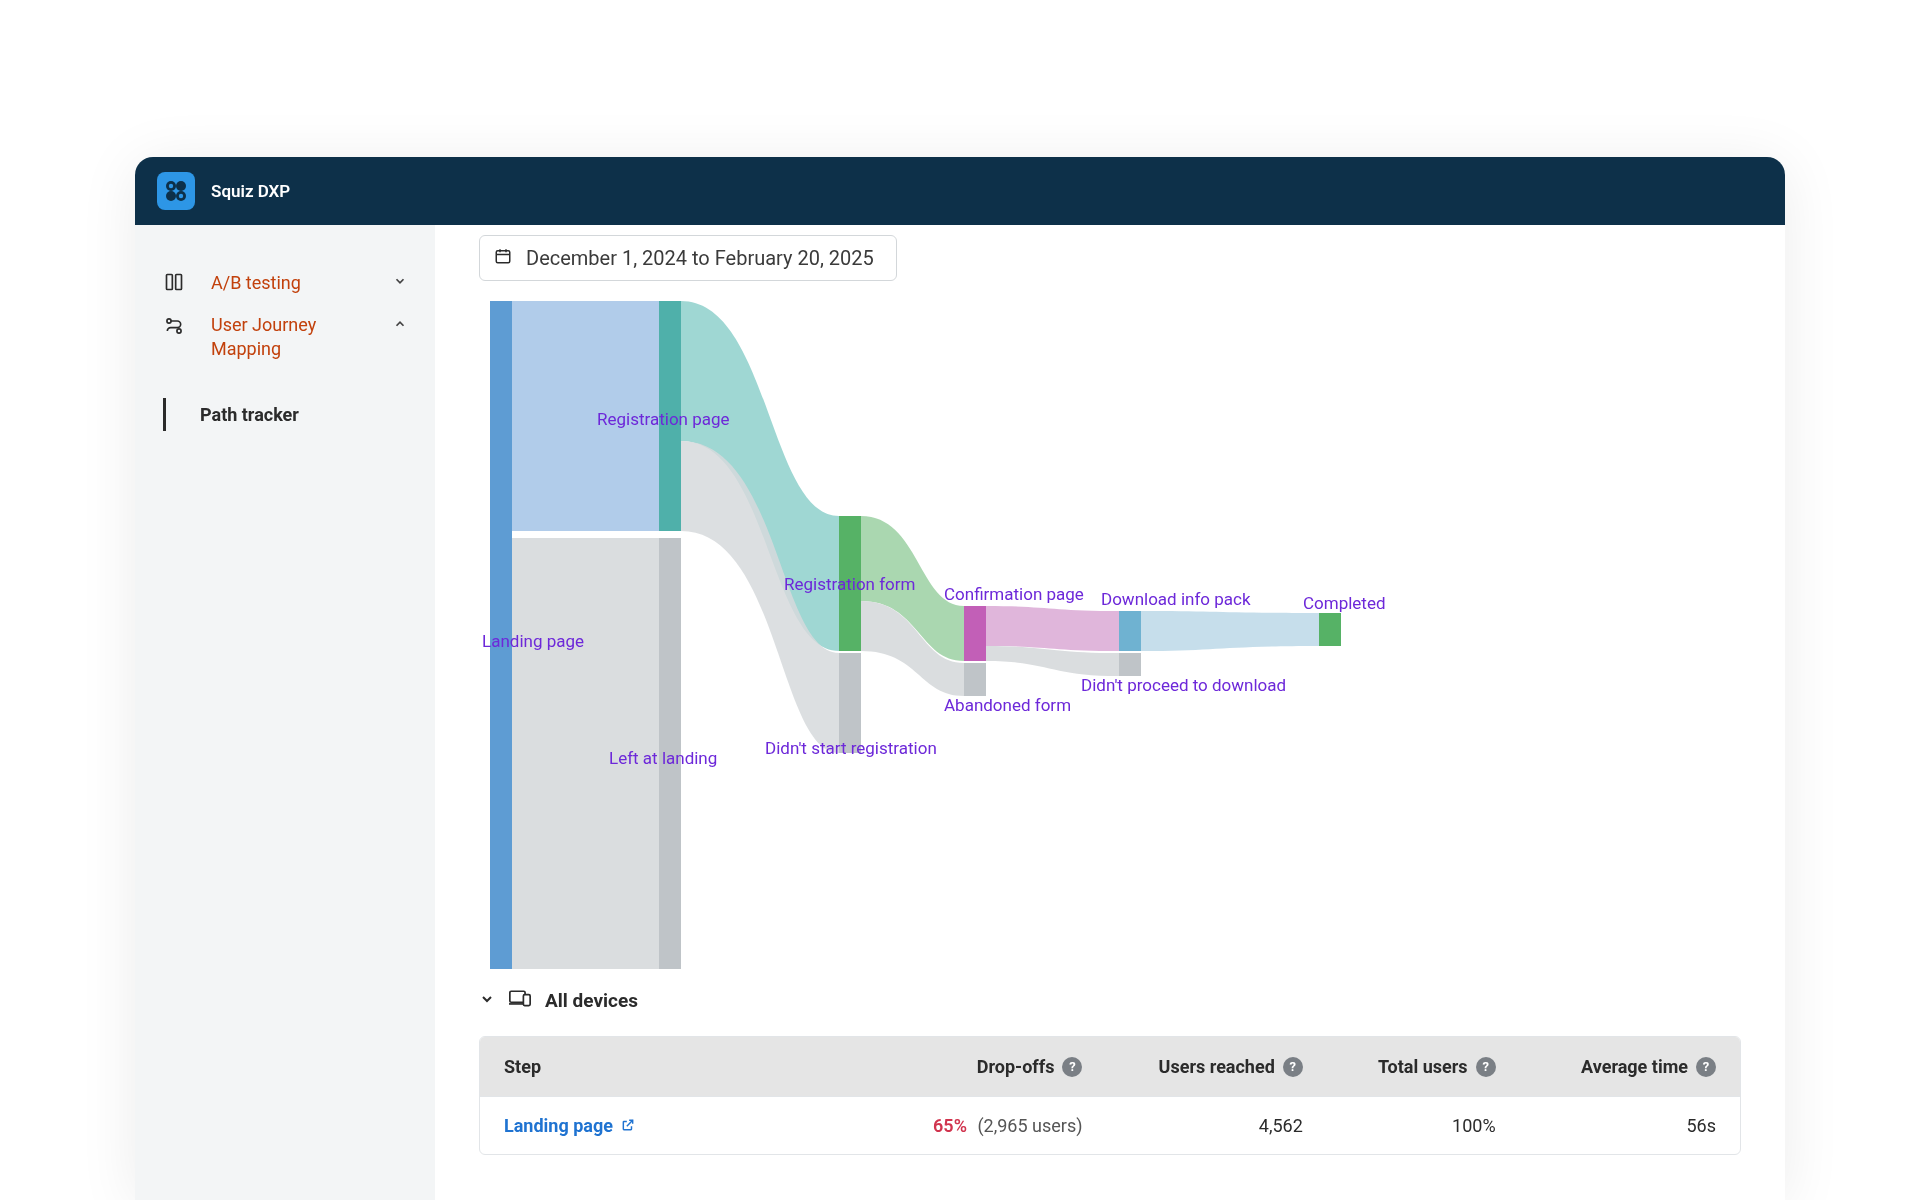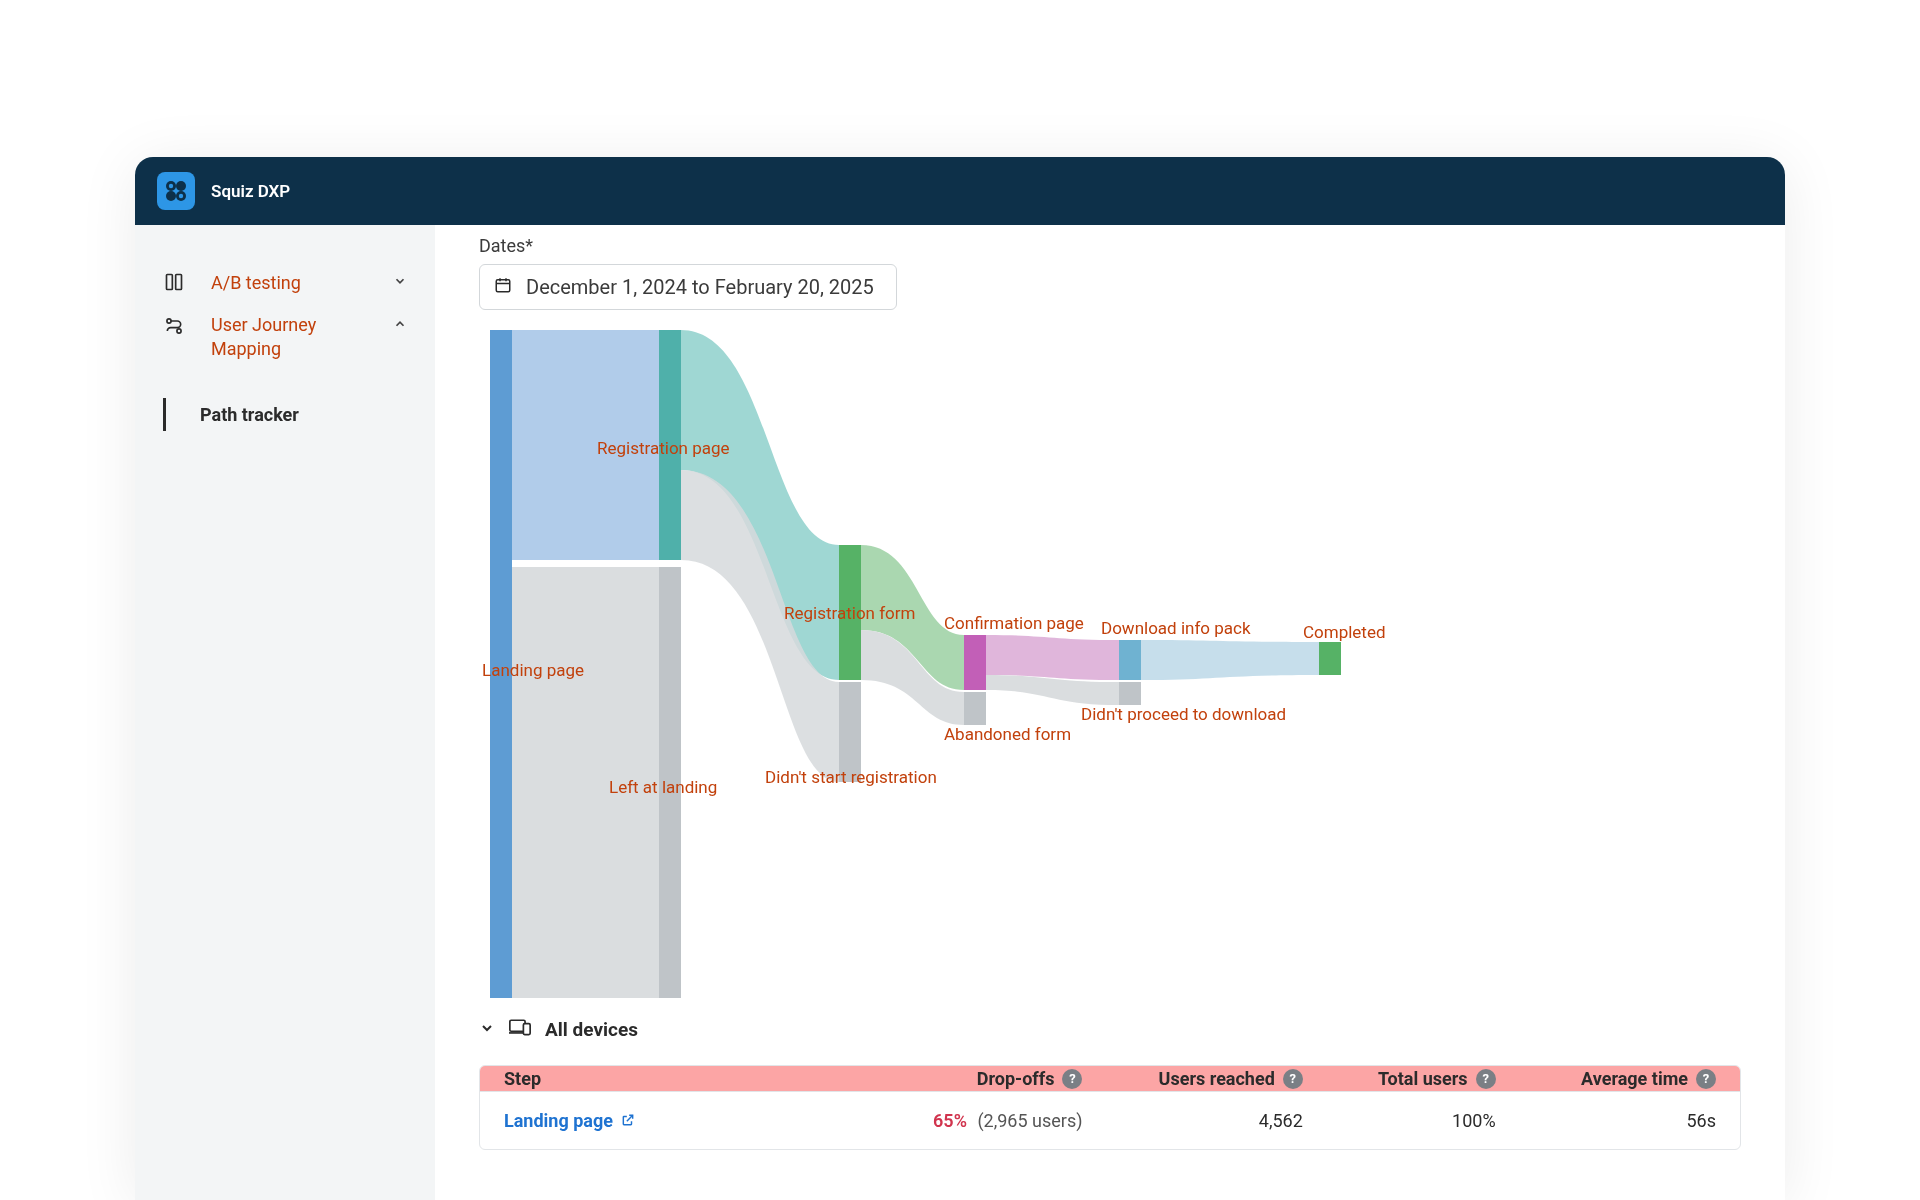--- a/index.html
+++ b/index.html
@@ -125,21 +125,21 @@
   .node .bar {
     position: absolute;
     left: 0; top: 0;
     width: 22px;
     height: 100%;
   }
   .node .lbl {
     position: absolute;
     white-space: nowrap;
     font-size: 17px;
-    color: #c2410c;
+    color: #6d28d9;
   }
 
   
   .devices-row {
     display: flex;
     align-items: center;
     gap: 14px;
     margin-top: 8px;
     font-weight: 700;
     font-size: 19px;
@@ -150,24 +150,24 @@
   
   .table {
     margin-top: 24px;
     border: 1px solid #e2e5e8;
     border-radius: 6px;
     overflow: hidden;
     width: 100%;
     font-size: 18px;
   }
   .thead {
-    background: #fca5a5;
+    background: #e5e5e5;
     display: grid;
     grid-template-columns: 1.3fr 0.8fr 0.8fr 0.7fr 0.8fr;
-    padding: 2px 24px;
+    padding: 19px 24px;
     font-weight: 700;
     align-items: center;
   }
   .thead .cell { display:flex; align-items:center; gap:8px; }
   .thead .cell.right { justify-content:flex-end; }
   .help {
     display:inline-flex; align-items:center; justify-content:center;
     width: 20px; height:20px; border-radius:50%;
     background:#7a7f85; color:#fff; font-size:13px; font-weight:700;
   }
@@ -239,21 +239,20 @@
         </span>
       </div>
 
       <div class="nav-sub">
         <span>Path tracker</span>
       </div>
     </div>
 
     <div class="main">
 
-      <div class="dates-label">Dates*</div>
       <div class="date-picker">
         <span class="cal-icon">
           <svg viewBox="0 0 24 24" fill="none" stroke="#2b2b2b" stroke-width="2">
             <rect x="3" y="5" width="18" height="16" rx="2"></rect>
             <line x1="3" y1="10" x2="21" y2="10"></line>
             <line x1="8" y1="3" x2="8" y2="7"></line>
             <line x1="16" y1="3" x2="16" y2="7"></line>
           </svg>
         </span>
         <span>December 1, 2024 to February 20, 2025</span>

